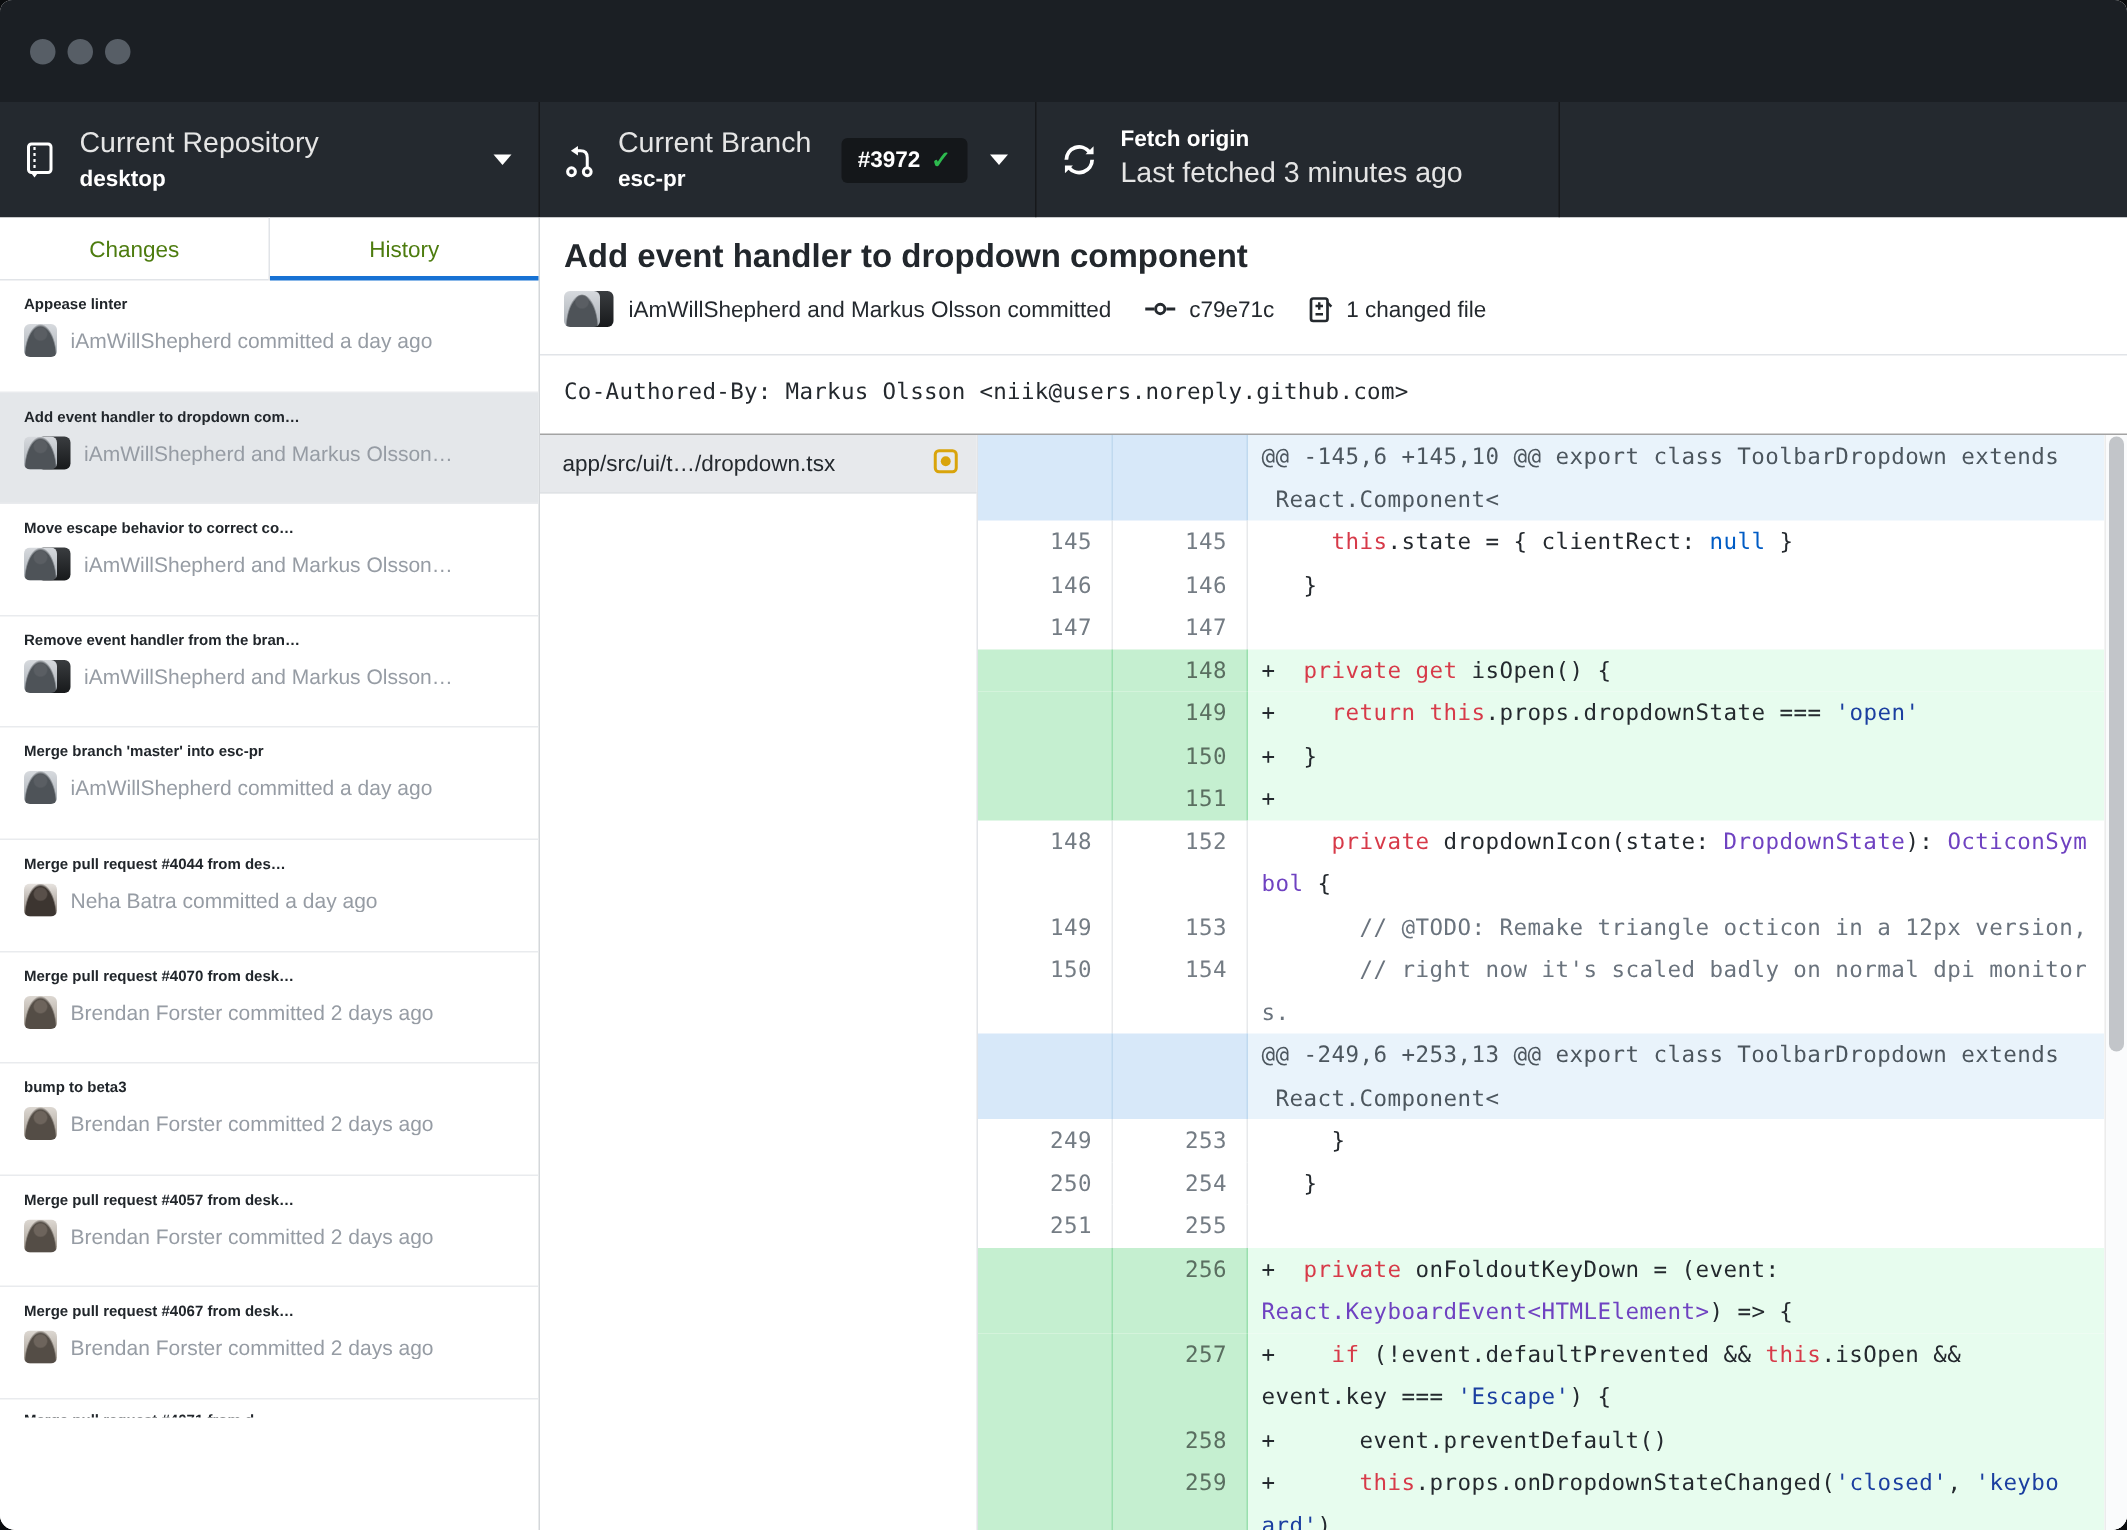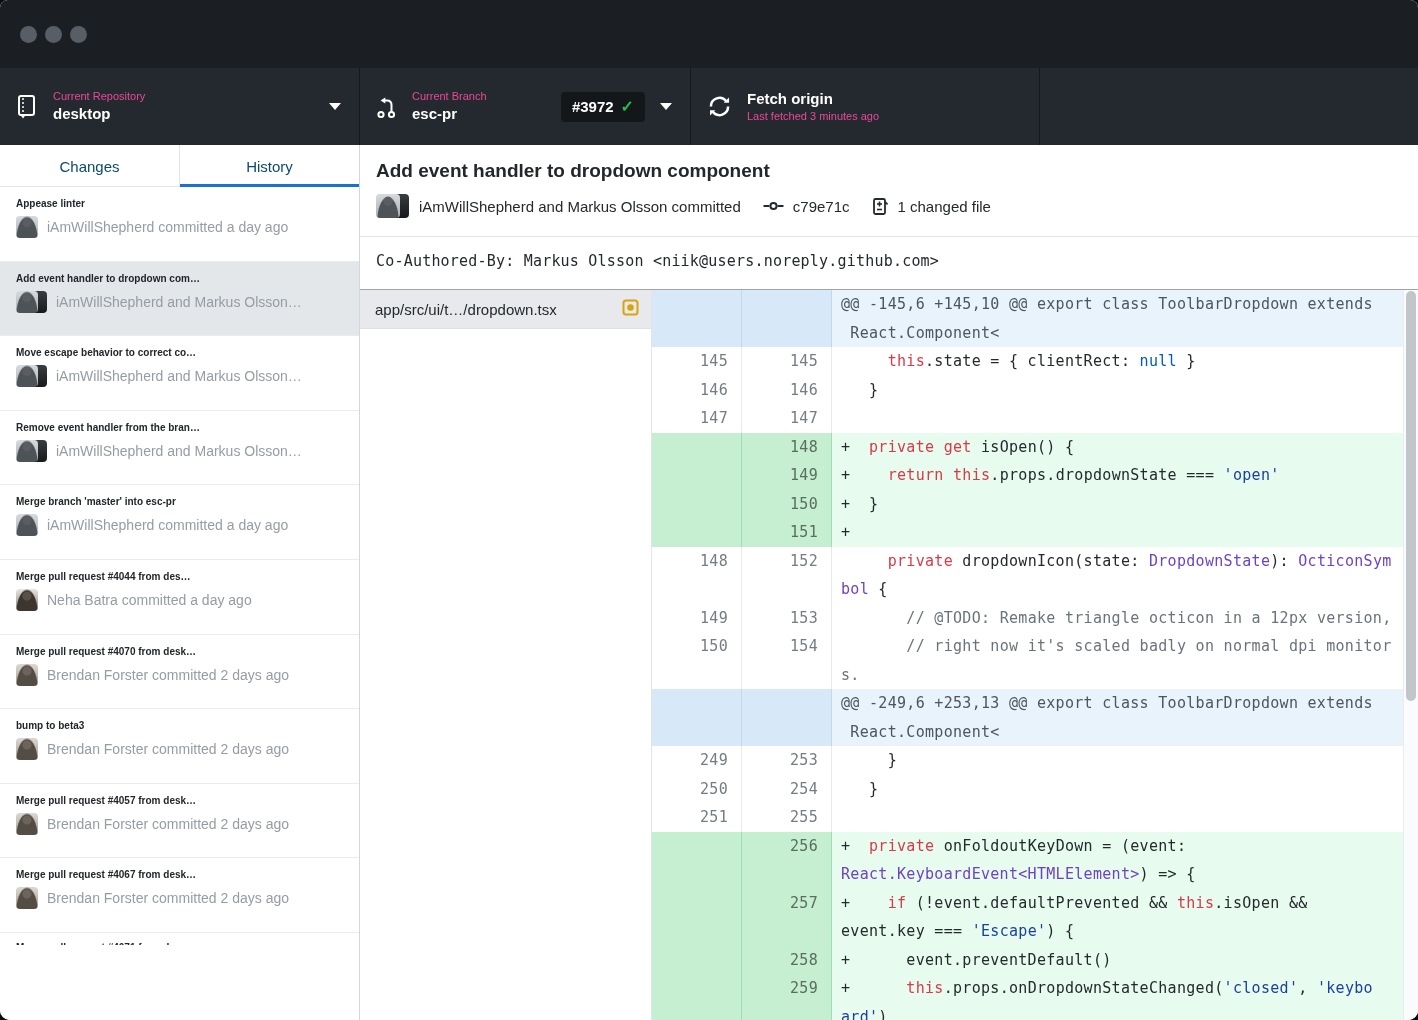--- a/index.html
+++ b/index.html
@@ -13,38 +13,38 @@
   .tl-dot{width:17px;height:17px;border-radius:50%;background:#575e66;margin-right:8px}
 
   
   .toolbar{height:77px;flex:none;background:#24292f;display:flex}
   .tb-sec{box-sizing:border-box;border-right:1px solid #16181b;display:flex;align-items:center;
           padding:0 18px 0 16px;cursor:pointer}
   .tb-repo{width:360px}.tb-branch{width:331px}.tb-fetch{width:349px}
   .tb-rest{flex:1}
   .tb-icon{flex:none;margin-right:15px;display:flex;align-items:center}
   .tb-text{min-width:0}
-  .tb-label{font-size:11px;color:#ec4899;line-height:1.4}
+  .tb-label{font-size:19px;color:#e5e5e5;line-height:1.4}
   .tb-value{font-size:15px;font-weight:bold;color:#fff;line-height:1.35}
   .caret{width:0;height:0;border-left:6px solid transparent;border-right:6px solid transparent;
          border-top:7px solid #fff;flex:none}
   .tb-repo .caret{margin-left:auto}
   .badge{margin-left:auto;background:#14171a;border-radius:4px;height:30px;display:flex;align-items:center;
          padding:0 11px;font-weight:bold;color:#fff;font-size:15px;flex:none}
   .badge .chk{color:#2dba4e;margin-left:7px;font-size:16px}
   .tb-branch .caret{margin-left:15px}
 
   
   .content{flex:1;display:flex;min-height:0}
 
   
   .sidebar{width:360px;flex:none;box-sizing:border-box;border-right:1px solid #d4d7da;
            display:flex;flex-direction:column;background:#fff}
   .tabs{height:42px;flex:none;display:flex}
-  .tab{flex:1;display:flex;align-items:center;justify-content:center;font-size:15px;color:#0c4a6e;
+  .tab{flex:1;display:flex;align-items:center;justify-content:center;font-size:15px;color:#4d7c0f;
        box-shadow:inset 0 -1px 0 #e1e4e8;cursor:pointer}
   .tab.first{border-right:1px solid #e1e4e8;box-sizing:border-box}
   .tab.active{box-shadow:inset 0 -3px 0 #1772d4}
   .commit-list{flex:1;overflow:hidden}
   .commit-row{height:74.6px;box-sizing:border-box;border-bottom:1px solid #e9ebee;padding:11px 16px 0;cursor:pointer}
   .commit-row.selected{background:#e4e7ea}
   .commit-row.partial{height:12.4px;padding-top:9px;overflow:hidden;border-bottom:none}
   .c-title{font-size:10px;font-weight:bold;color:#21262b;white-space:nowrap;overflow:hidden}
   .c-meta{display:flex;align-items:center;margin-top:7px}
   .avstack{position:relative;width:22px;height:22px;flex:none;margin-right:9px}
@@ -59,21 +59,21 @@
   .av-neha{background:radial-gradient(circle at 50% 32%,#59504a 0 4px,transparent 5px),
            radial-gradient(ellipse at 50% 105%,#3c3530 0 10px,transparent 11px),
            linear-gradient(#e8e4e0,#8d847c)}
   .av-brendan{background:radial-gradient(circle at 50% 32%,#6d645c 0 4px,transparent 5px),
            radial-gradient(ellipse at 50% 105%,#544d46 0 10px,transparent 11px),
            linear-gradient(#ddd8d2,#a29a90)}
 
   
   .main{flex:1;display:flex;flex-direction:column;min-width:0;background:#fff}
   .commit-header{flex:none;padding:14px 16px 0;height:77px;box-sizing:content-box;border-bottom:1px solid #e1e4e8}
-  .ch-title{font-size:19px;font-weight:bold;color:#22272c;line-height:24px}
+  .ch-title{font-size:22px;font-weight:bold;color:#22272c;line-height:24px}
   .ch-meta{display:flex;align-items:center;margin-top:11px;font-size:15px;color:#24292e}
   .ch-meta .avstack{width:33px;height:24px;margin-right:10px}
   .ch-meta .avatar{width:24px;height:24px}
   .mi{display:flex;align-items:center;margin:0 9px 0 22px}
   .commit-desc{flex:none;padding:15px 16px 19px;border-bottom:1px solid #a3a3a3;
                font-family:"DejaVu Sans Mono",monospace;font-size:15px;color:#24292e;letter-spacing:.2px}
 
   
   .diff-area{flex:1;display:flex;min-height:0}
   .file-list{width:292px;flex:none;box-sizing:border-box;border-right:1px solid #e1e4e8}

